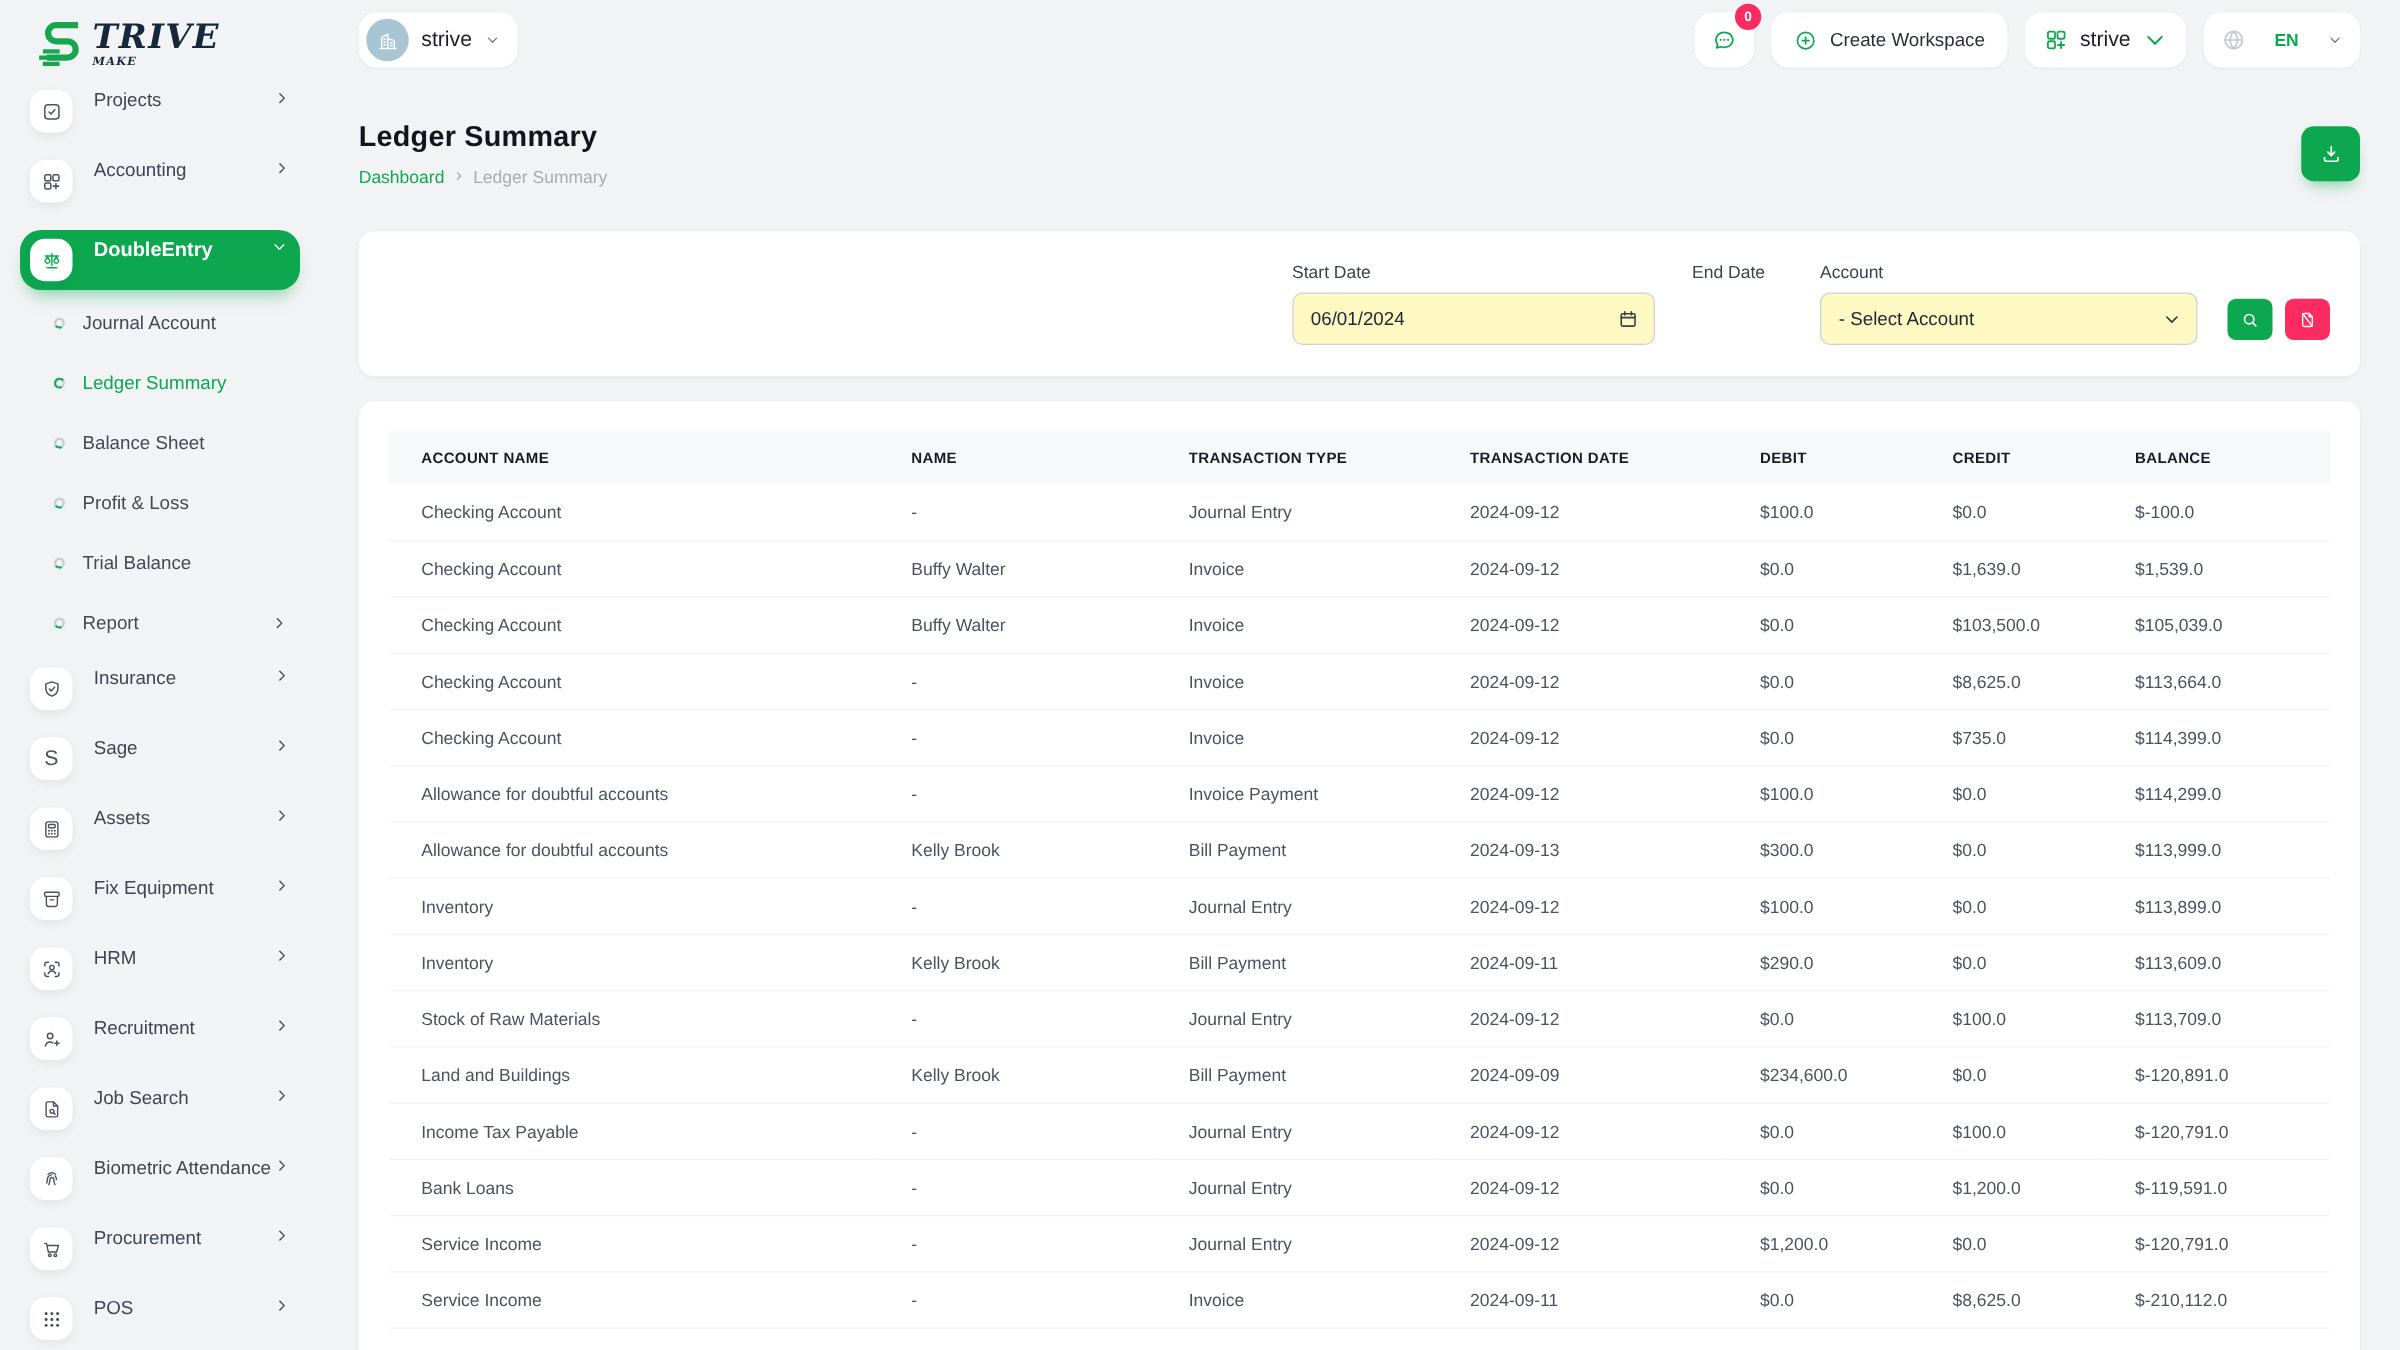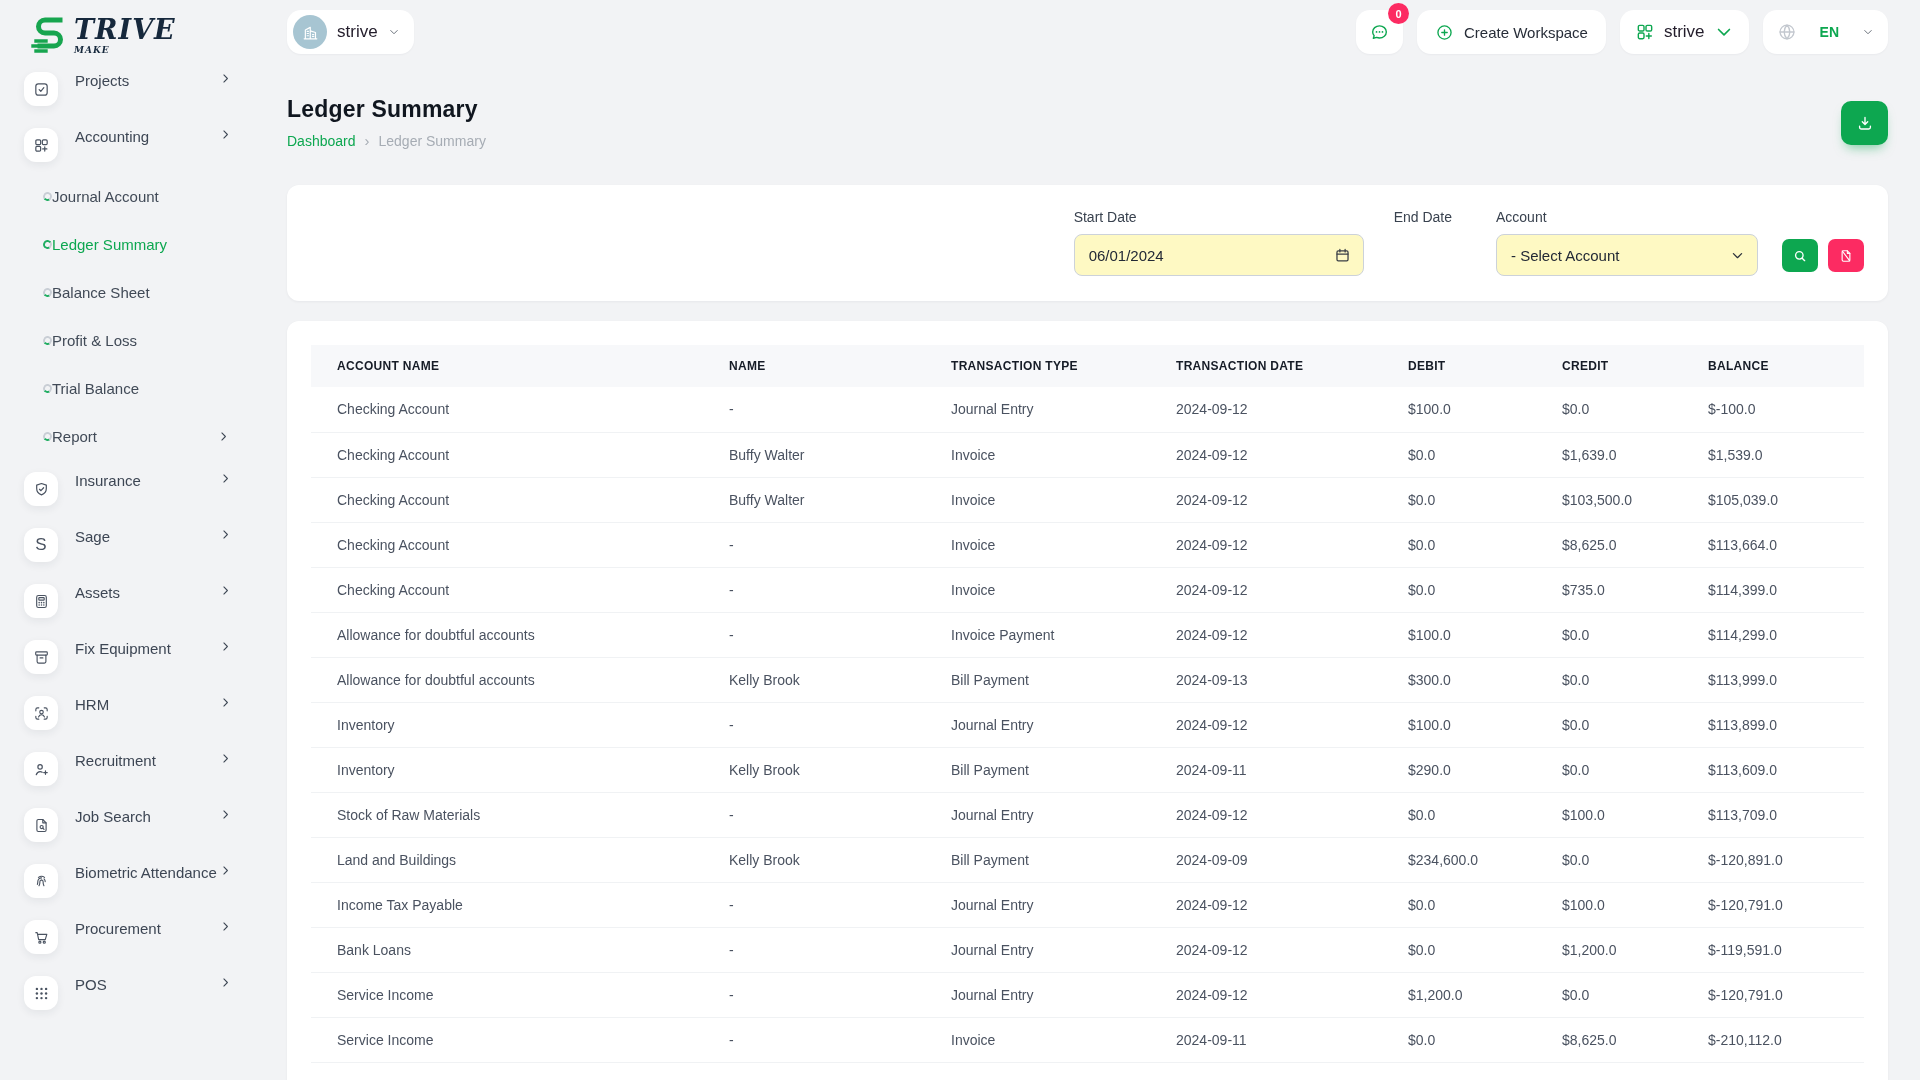--- a/index.html
+++ b/index.html
@@ -39,21 +39,21 @@
                    margin:6px 0 14px 0; box-shadow:0 9px 14px -6px rgba(13,167,80,.5); }
   .s-item.active .s-ico { color:var(--green); }
   .s-item.active .s-label { color:#fff; font-weight:bold; font-size:16px; }
   .s-item.active .s-chev { color:#fff; }
 
   .s-sub-list { margin:12px 0 8px 0; }
   .s-sub { display:flex; align-items:center; height:24px; margin-bottom:24px; padding-left:27px; cursor:pointer; }
   .ring { flex:0 0 9px; width:9px; height:9px; border-radius:50%;
           border:2.5px solid #c9ced5; border-bottom-color:#21ad62; transform:rotate(12deg); }
   .ring-on { border-color:#21ad62; border-right-color:#c9ced5; }
-  .s-sub-label { font-size:15px; color:#414a57; }
+  .s-sub-label { margin-left:14px; font-size:15px; color:#414a57; }
   .s-sub.on .s-sub-label { color:var(--green); }
   .s-sub .s-chev { margin-right:10px; }
 
   
   .main { flex:1; padding:0 32px 0 31px; overflow:hidden; }
 
   .topbar { margin-top:10px; height:44px; display:flex; align-items:center; }
   .pill { display:flex; align-items:center; height:44px; background:#fff; border:none;
           border-radius:14px; cursor:pointer; box-shadow:0 1px 2px rgba(16,24,40,.04);
           font-family:"Liberation Sans",sans-serif; }
@@ -92,21 +92,21 @@
   .dl-btn svg { width:18px; height:18px; }
 
   .card { background:#fff; border-radius:12px; box-shadow:0 1px 3px rgba(16,24,40,.05); }
   .filter-card { margin-top:36px; height:116px; display:flex; align-items:flex-start;
                  justify-content:flex-end; padding:24px; }
   .field label { display:block; font-size:14px; color:#39424f; margin-bottom:9px; }
   .input { height:42px; border:1px solid #ccd2da; border-radius:8px; background:#fef9c3;
            display:flex; align-items:center; padding:0 12px 0 14px; font-size:15px; color:#222935;
            cursor:pointer; }
   .date-input { width:290px; }
-  .select-input { width:262px; }
+  .select-input { width:302px; }
   .input .spacer { flex:1; }
   .cal { color:#3a3f46; } .cal svg { width:17px; height:17px; }
   .selchev { color:#2b313b; } .selchev svg { width:15px; height:15px; }
   .f-gap30 { margin-left:30px; } .f-gap44 { margin-left:44px; }
   .sq-btn { width:36px; height:33px; border:none; border-radius:7px; color:#fff; margin-top:30px;
             display:flex; align-items:center; justify-content:center; cursor:pointer; }
   .sq-btn svg { width:16px; height:16px; }
   .sq-green { background:var(--green); margin-left:24px; }
   .sq-pink  { background:var(--pink);  margin-left:10px; }
 
@@ -157,20 +157,35 @@
               <rect x="4" y="4" width="6.8" height="6.8" rx="1.6"></rect>
               <rect x="4" y="13.2" width="6.8" height="6.8" rx="1.6"></rect>
               <rect x="13.2" y="4" width="6.8" height="6.8" rx="1.6"></rect>
               <path d="M16.6 13.8v6M13.6 16.8h6"></path>
             </svg>
           </span>
           <span class="s-label">Accounting</span>
           <span class="s-chev ico">
             <svg viewBox="0 0 24 24" fill="none" stroke="currentColor" stroke-linecap="round" stroke-linejoin="round" stroke-width="2">
               <path d="M9 5.5l6.5 6.5L9 18.5"></path>
+            </svg>
+          </span>
+        </div>
+        <div class="s-item active">
+          <span class="s-ico ico">
+            <svg viewBox="0 0 24 24" fill="none" stroke="currentColor" stroke-linecap="round" stroke-linejoin="round" stroke-width="1.6">
+              <path d="M12 4.2v13.3M6.5 20h11M4.5 6.8h15"></path>
+              <path d="M7 7.2L4.2 12.8a2.9 2.9 0 005.6 0z"></path>
+              <path d="M17 7.2l-2.8 5.6a2.9 2.9 0 005.6 0z"></path>
+            </svg>
+          </span>
+          <span class="s-label">DoubleEntry</span>
+          <span class="s-chev ico">
+            <svg viewBox="0 0 24 24" fill="none" stroke="currentColor" stroke-linecap="round" stroke-linejoin="round" stroke-width="2">
+              <path d="M5.5 9L12 15.5 18.5 9"></path>
             </svg>
           </span>
         </div>
         <div class="s-sub-list">
           <div class="s-sub">
             <span class="ring"></span>
             <span class="s-sub-label">Journal Account</span>
           </div>
           <div class="s-sub on">
             <span class="ring ring-on"></span>

